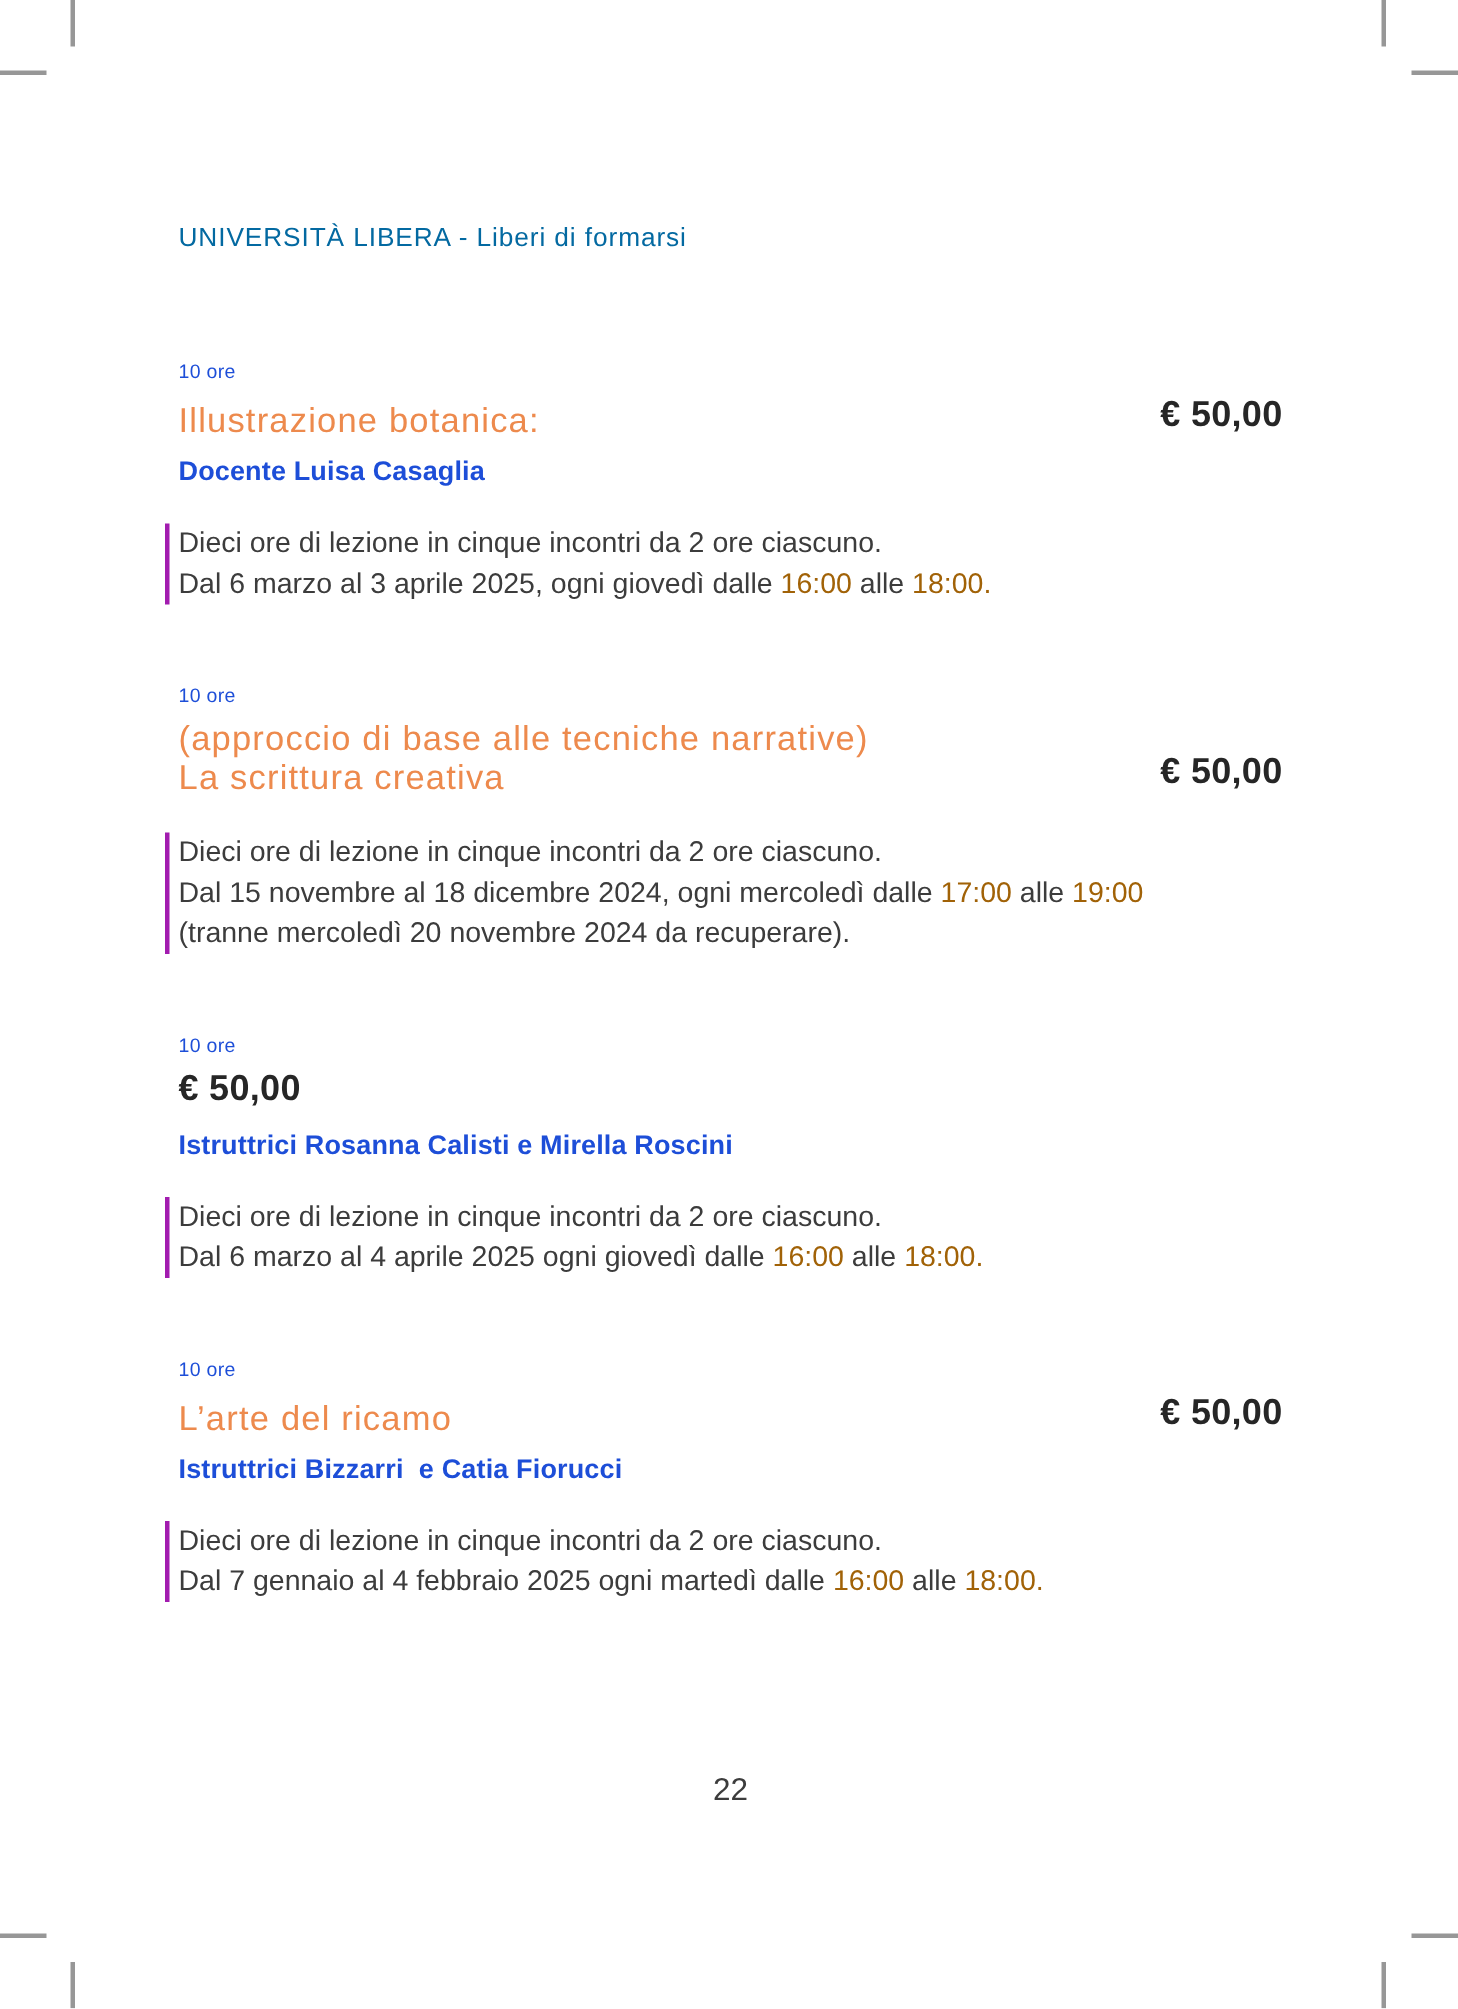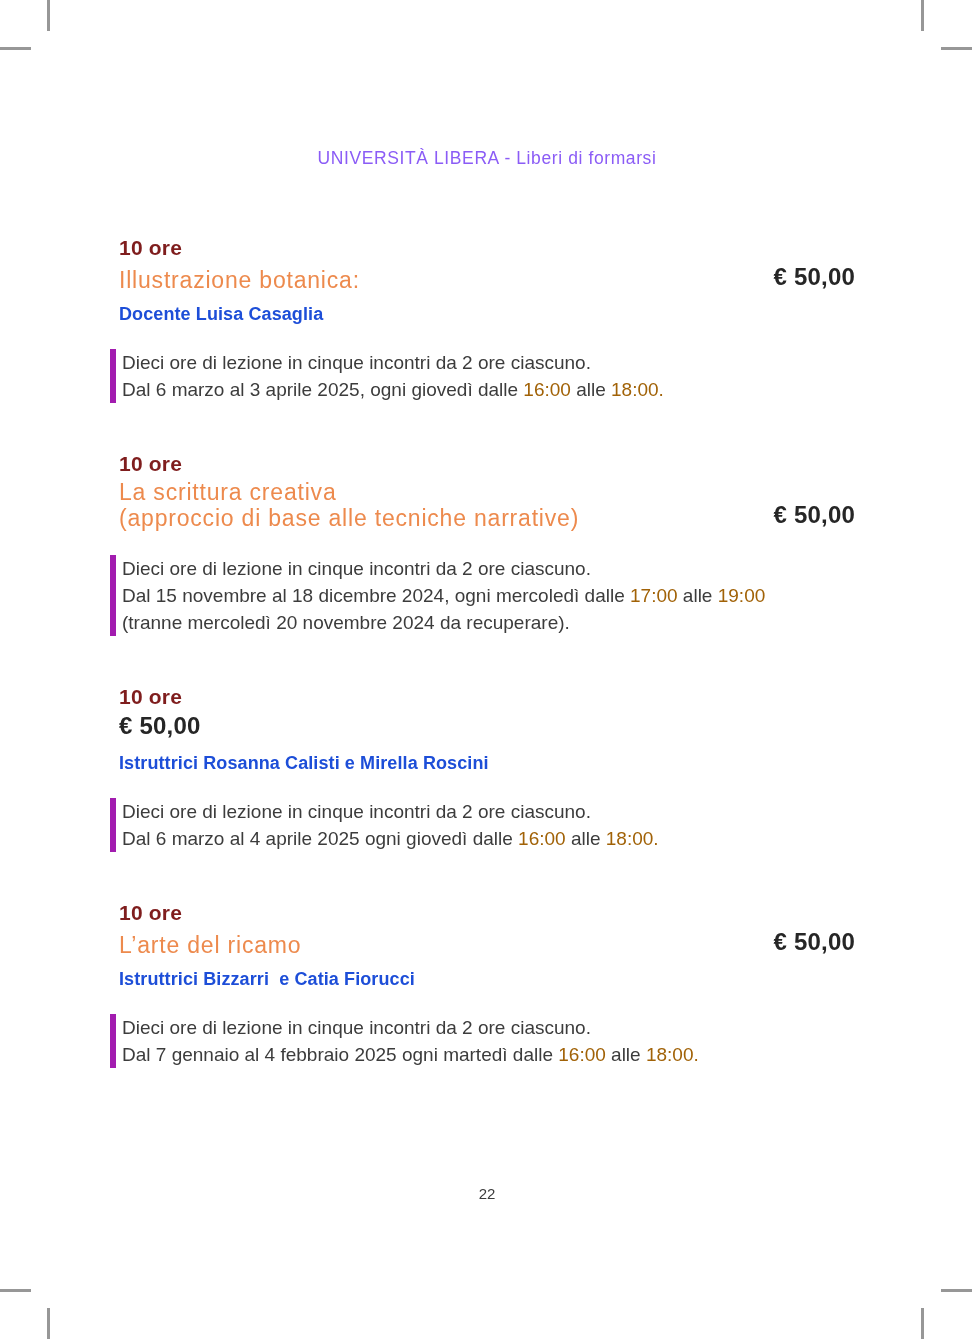--- a/index.html
+++ b/index.html
@@ -25,32 +25,31 @@
     position: absolute;
     left: 0; top: 0;
     width: 100%;
     box-sizing: border-box;
     padding: 0 117px 0 119px;
   }
   .doc-header {
     margin-top: 146px;
     font-size: 17.5px;
     line-height: 24px;
-    color: #8b5cf6;
+    color: #0369a1;
     letter-spacing: 0.6px;
-    text-align: center;
   }
   .course.c1 { margin-top: 66px; }
   .course.c2, .course.c3, .course.c4 { margin-top: 49px; }
 
   .hours {
-    font-weight: bold;
-    font-size: 21px;
+    font-weight: normal;
+    font-size: 13px;
     line-height: 24px;
-    color: #7f1d1d;
+    color: #1d4ed8;
     letter-spacing: 0.2px;
   }
   .title-row {
     display: flex;
     justify-content: space-between;
     align-items: flex-end;
     margin-top: 3px;
   }
   .course-title {
     color: #ed8a4d;
@@ -72,32 +71,32 @@
     font-weight: bold;
     font-size: 18px;
     line-height: 22px;
     color: #1d4ed8;
     white-space: pre-wrap;
     letter-spacing: 0.1px;
   }
   .desc {
     margin-top: 24px;
     margin-left: -9px;
-    border-left: 6px solid #a21caf;
+    border-left: 3px solid #a21caf;
     padding-left: 6px;
     font-size: 19px;
     line-height: 27px;
     color: #3c3c3c;
   }
   .desc .b { font-weight: normal; color: #a16207; }
 
   .page-number {
     margin-top: 114px;
     text-align: center;
-    font-size: 15px;
+    font-size: 21px;
     line-height: 24px;
     color: #3c3c3c;
   }
 </style>
 </head>
 <body>
 
 <div class="page">
 
   <div class="crop tl-v"></div>
@@ -125,22 +124,22 @@
       <div class="desc">
         <div><span>Dieci ore di lezione in cinque incontri da 2 ore ciascuno.</span></div>
         <div><span>Dal 6 marzo al 3 aprile 2025, ogni giovedì dalle </span><span class="b">16:00</span><span> alle </span><span class="b">18:00.</span></div>
       </div>
     </div>
 
     <div class="course c2">
       <div class="hours">10 ore</div>
       <div class="title-row">
         <div class="course-title">
+          <div>(approccio di base alle tecniche narrative)</div>
           <div>La scrittura creativa</div>
-          <div>(approccio di base alle tecniche narrative)</div>
         </div>
         <div class="price">€ 50,00</div>
       </div>
       <div class="desc">
         <div><span>Dieci ore di lezione in cinque incontri da 2 ore ciascuno.</span></div>
         <div><span>Dal 15 novembre al 18 dicembre 2024, ogni mercoledì dalle </span><span class="b">17:00</span><span> alle </span><span class="b">19:00</span></div>
         <div><span>(tranne mercoledì 20 novembre 2024 da recuperare).</span></div>
       </div>
     </div>
 

